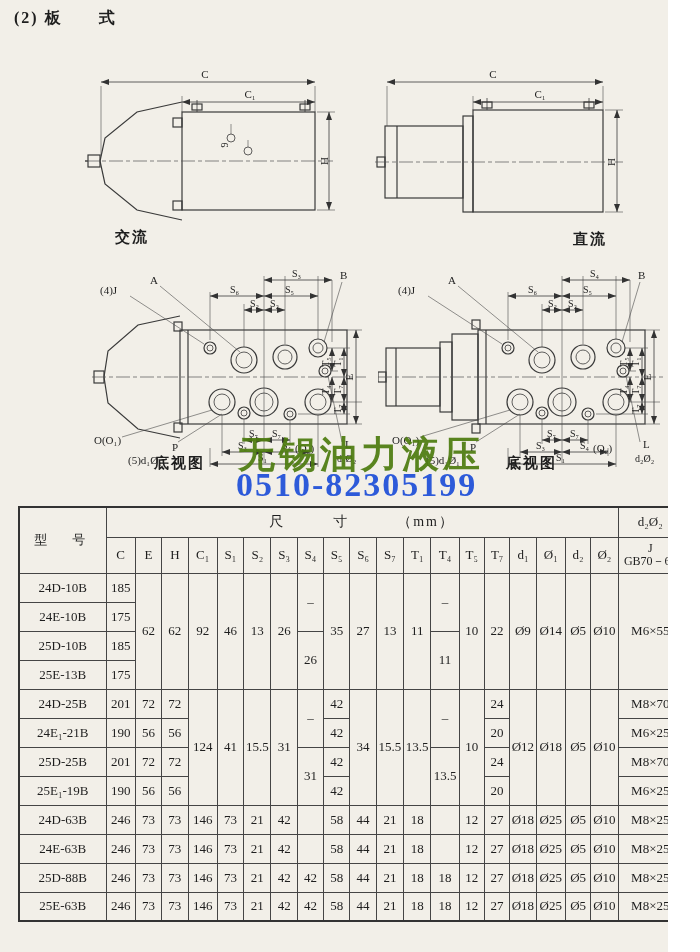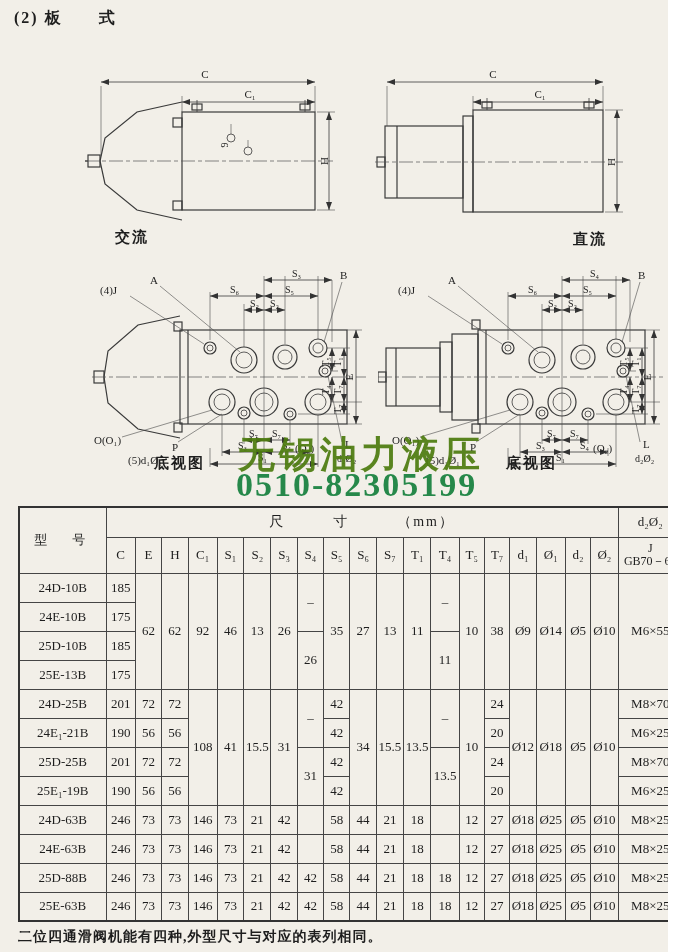--- a/index.html
+++ b/index.html
@@ -3,21 +3,21 @@
 <meta charset="utf-8">
 <style>
   html,body{margin:0;padding:0;}
   .page{position:relative;width:668px;height:952px;background:#f2efe8;overflow:hidden;
         font-family:"Liberation Serif",serif;color:#1e1e1e;}
   .page-title{position:absolute;left:14px;top:8px;font-size:16px;font-weight:bold;letter-spacing:2px;}
   .note{position:absolute;left:18px;top:928px;font-size:14px;font-weight:bold;letter-spacing:1px;}
   .wm1{position:absolute;left:238px;top:430px;font-size:37px;font-weight:bold;letter-spacing:4px;
        color:#4d7c0f;opacity:.92;z-index:9;white-space:nowrap;}
   .wm2{position:absolute;left:236px;top:466px;font-size:34px;font-weight:bold;letter-spacing:2px;
-       color:#15803d;opacity:.92;z-index:9;white-space:nowrap;}
+       color:#1d4ed8;opacity:.92;z-index:9;white-space:nowrap;}
   svg{position:absolute;}
   svg text{font-family:"Liberation Serif",serif;fill:#1e1e1e;}
   .dim{font-size:11px;}
   .dims{font-size:10px;}
   .cap{font-size:15px;font-weight:bold;letter-spacing:2px;}
   .ln{stroke:#3a3a3a;stroke-width:1.2;fill:none;}
   .lt{stroke:#3a3a3a;stroke-width:0.8;fill:none;}
   .cl{stroke:#555;stroke-width:0.7;fill:none;stroke-dasharray:14 3 4 3;}
   .xl{stroke:#4a4a4a;stroke-width:0.6;fill:none;}
   
@@ -413,21 +413,21 @@
           <td rowspan="4">46</td>
           <td rowspan="4">13</td>
           <td rowspan="4">26</td>
           <td rowspan="2">–</td>
           <td rowspan="4">35</td>
           <td rowspan="4">27</td>
           <td rowspan="4">13</td>
           <td rowspan="4">11</td>
           <td rowspan="2">–</td>
           <td rowspan="4">10</td>
-          <td rowspan="4">38</td>
+          <td rowspan="4">22</td>
           <td rowspan="4">Ø9</td>
           <td rowspan="4">Ø14</td>
           <td rowspan="4">Ø5</td>
           <td rowspan="4">Ø10</td>
           <td rowspan="4">M6×55</td>
         </tr>
         <tr>
           <td>24E-10B</td>
           <td>175</td>
         </tr>
@@ -439,21 +439,21 @@
         </tr>
         <tr>
           <td>25E-13B</td>
           <td>175</td>
         </tr>
         <tr>
           <td>24D-25B</td>
           <td>201</td>
           <td>72</td>
           <td>72</td>
-          <td rowspan="4">108</td>
+          <td rowspan="4">124</td>
           <td rowspan="4">41</td>
           <td rowspan="4">15.5</td>
           <td rowspan="4">31</td>
           <td rowspan="2">–</td>
           <td>42</td>
           <td rowspan="4">34</td>
           <td rowspan="4">15.5</td>
           <td rowspan="4">13.5</td>
           <td rowspan="2">–</td>
           <td rowspan="4">10</td>
@@ -581,15 +581,14 @@
           <td>27</td>
           <td>Ø18</td>
           <td>Ø25</td>
           <td>Ø5</td>
           <td>Ø10</td>
           <td>M8×25</td>
         </tr>
       </tbody>
   </table>
 
-  <div class="note">二位四通滑阀机能有四种,外型尺寸与对应的表列相同。</div>
 
 </div>
 
 </body></html>

